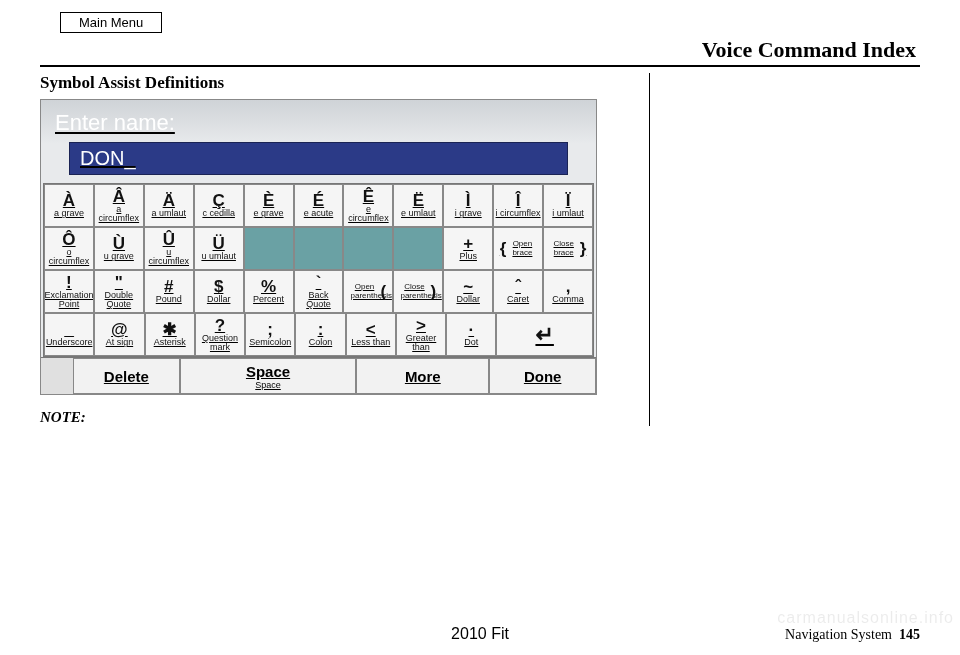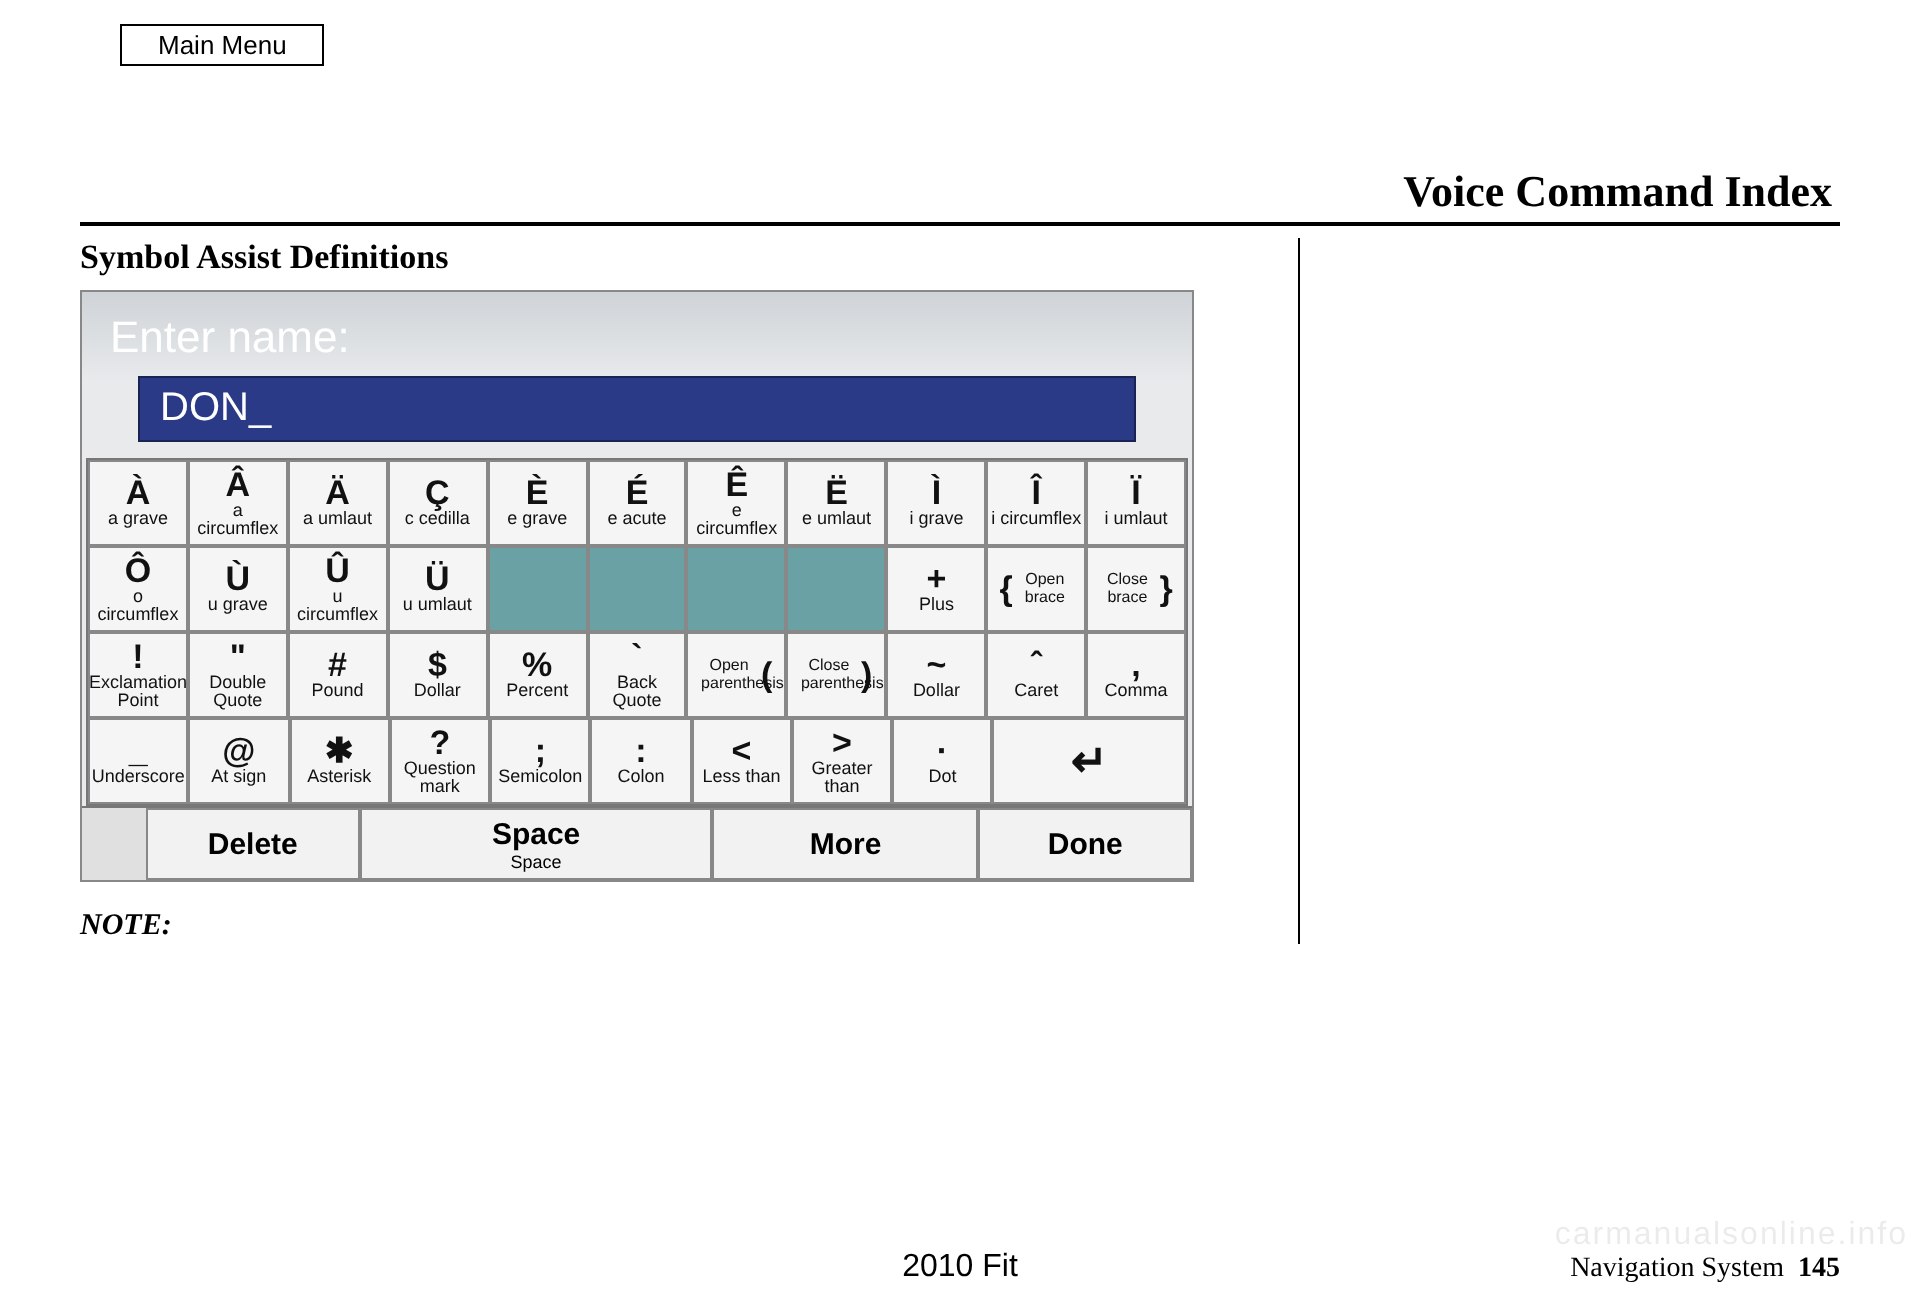--- a/index.html
+++ b/index.html
@@ -30,21 +30,20 @@
   .titlebar {
     display: flex;
     justify-content: flex-end;
     border-bottom: 2px solid #000;
     margin-top: 2px;
   }
   .title {
     font-weight: bold;
     font-size: 22px;
     padding: 2px 4px;
-    margin-top: 46px;
   }
   .columns {
     display: flex;
     margin-top: 6px;
   }
   .leftcol {
     width: 610px;
     padding-right: 18px;
     border-right: 1px solid #000;
     box-sizing: border-box;
@@ -56,20 +55,21 @@
     font-weight: bold;
     font-size: 17px;
     margin-bottom: 6px;
   }
   .screenshot {
     width: 555px;
     border: 1px solid #888;
     background: linear-gradient(#cfd3d7, #e8eaec 15%);
     background-color: #d0d3d6;
     font-family: Arial, Helvetica, sans-serif;
+    text-decoration: underline;
   }
   .sc-header {
     color: #fff;
     font-size: 22px;
     padding: 10px 14px 6px 14px;
   }
   .sc-input {
     margin: 0 28px 8px 28px;
     background: #2b3a87;
     color: #fff;

